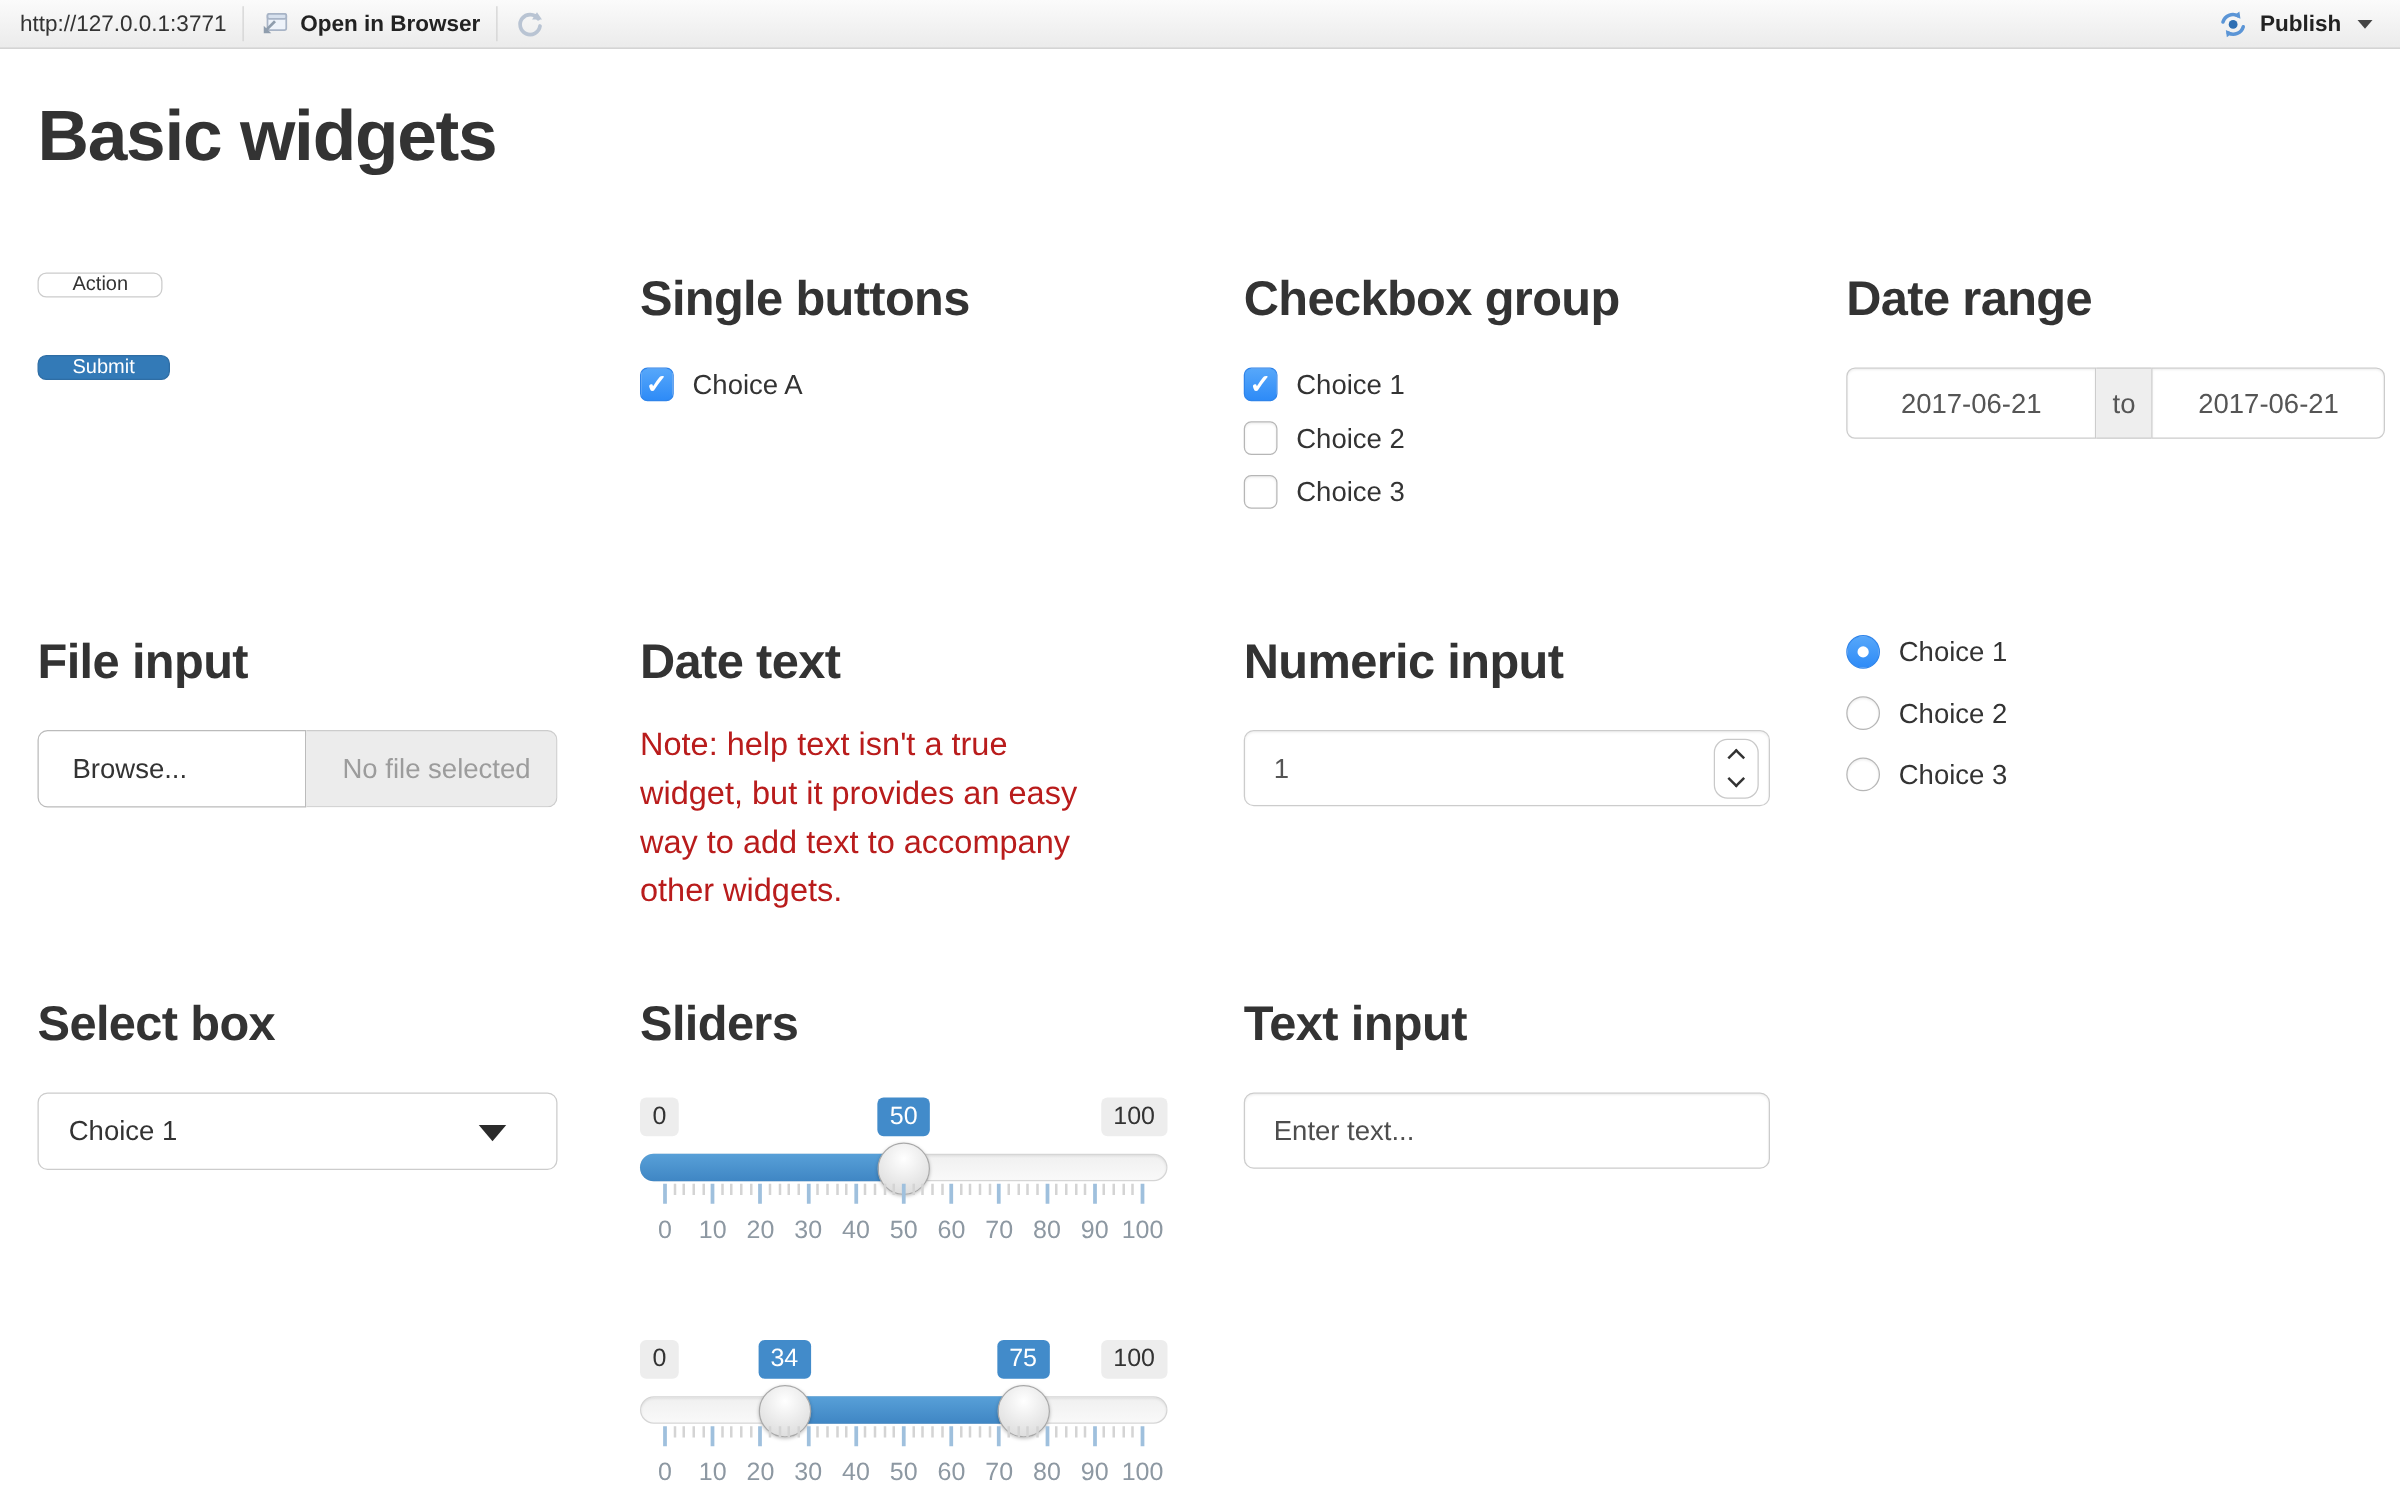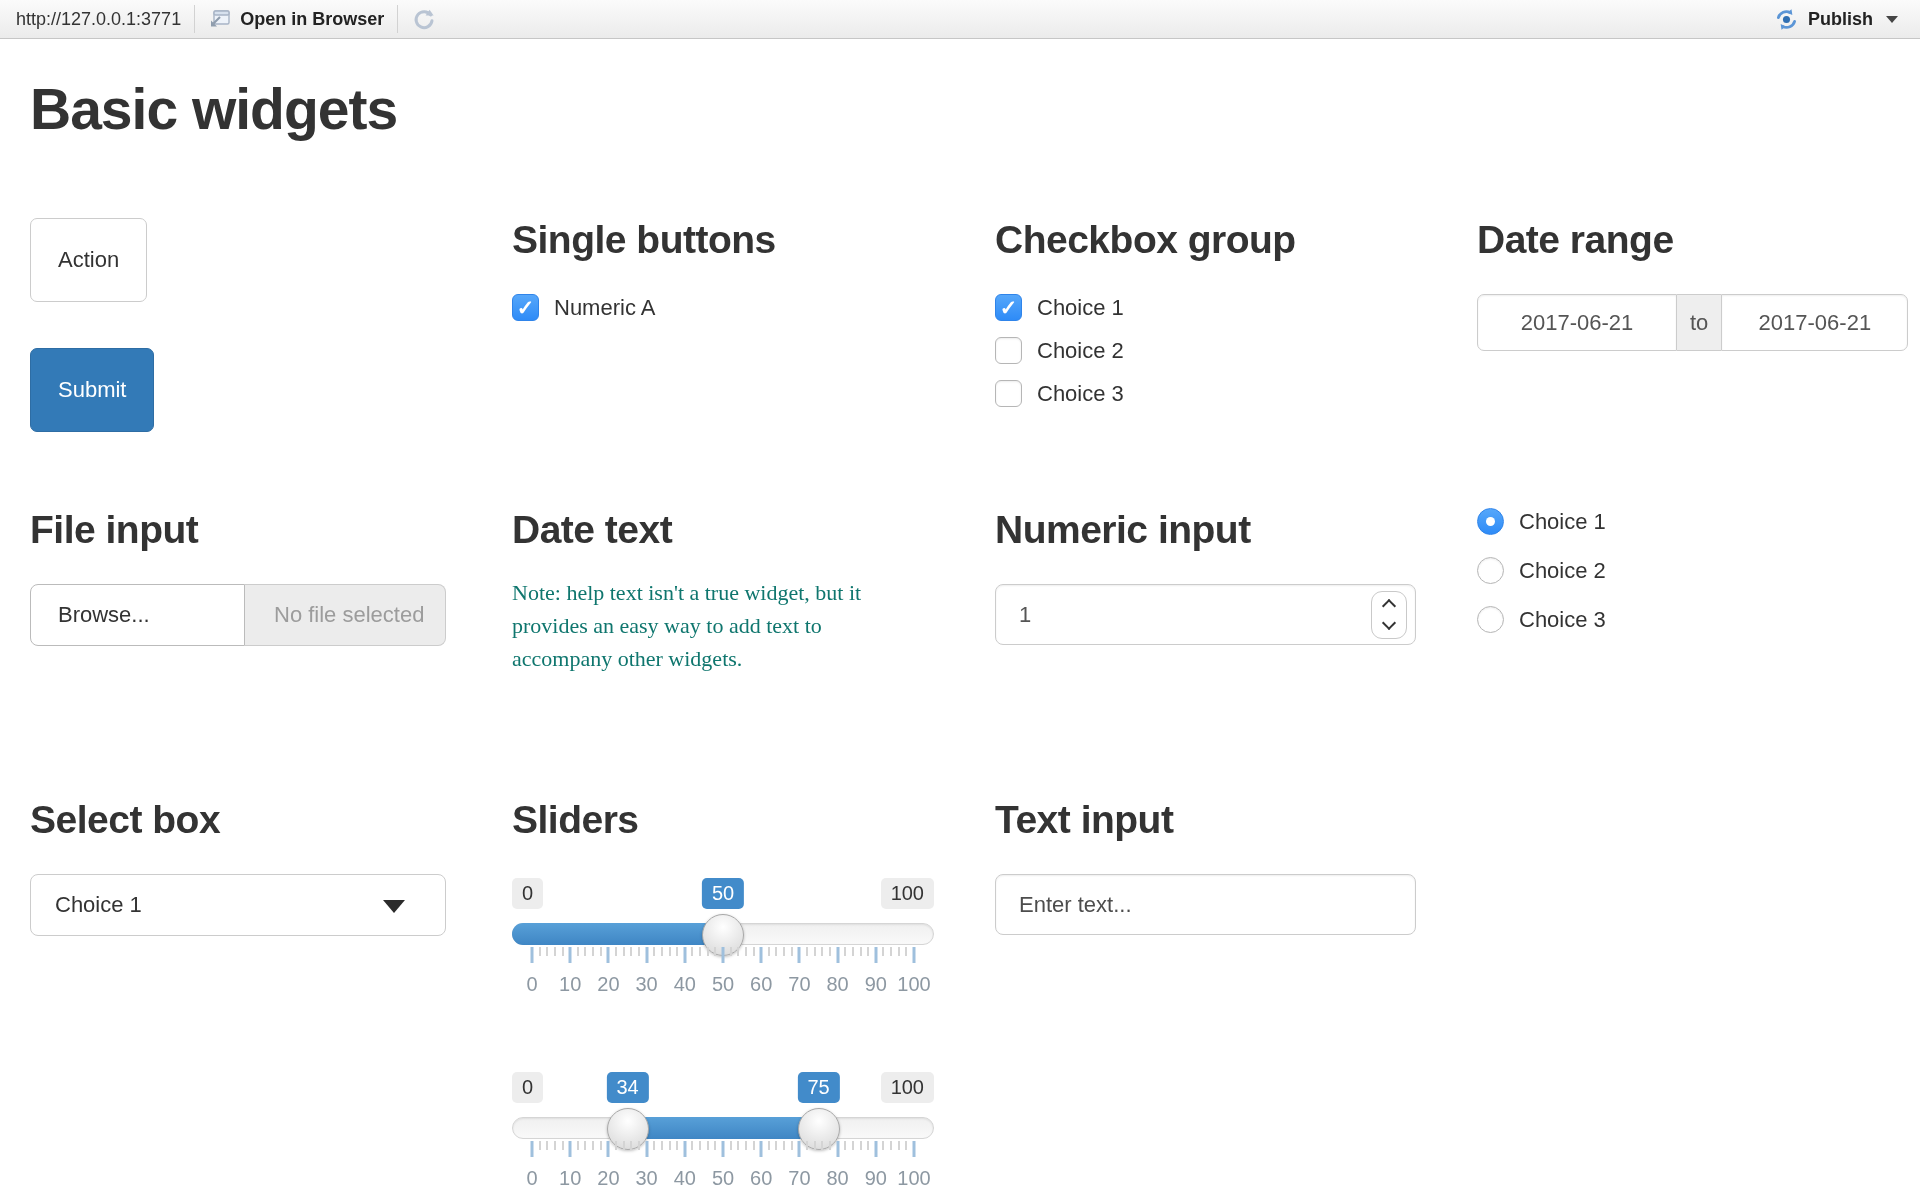--- a/index.html
+++ b/index.html
@@ -17,22 +17,22 @@
   .caret-down { width: 0; height: 0; border-left: 6px solid transparent; border-right: 6px solid transparent; border-top: 7px solid #454545; margin-left: 4px; }
 
   
   .page { padding-left: 30px; }
   h1.title { font-size: 57px; font-weight: bold; letter-spacing: -1px; color: #333; margin-top: 37px; }
   .grid { display: grid; grid-template-columns: 482px 483px 482px 443px; margin-top: 76px; }
   .cell h3 { font-size: 39px; font-weight: bold; letter-spacing: -0.5px; color: #333; margin-bottom: 32px; }
   .row1, .row2 { height: 290px; }
 
   
-  .btn { display: inline-block; font-size: 22px; color: #333; background: #fff;
-    border: 1px solid #ccc; border-radius: 7px; padding: 28px 27px; cursor: pointer; }
+  .btn { display: inline-block; font-size: 16px; color: #333; background: #fff;
+    border: 1px solid #ccc; border-radius: 7px; padding: 0 27px; cursor: pointer; }
   .btn-primary { background: #337ab7; border-color: #2e6da4; color: #fff; margin-top: 46px; }
 
   
   .choice-row { display: flex; align-items: center; gap: 15px; font-size: 22px; margin-bottom: 16px; }
   .cbox { width: 27px; height: 27px; border-radius: 6px; background: #fff; border: 1px solid #b6b6b6;
     box-shadow: inset 0 1px 2px rgba(0,0,0,.08); position: relative; flex: none; }
   .cbox.checked { background: linear-gradient(#56a7fa, #2e8bf7); border-color: #2f84ea; box-shadow: none; }
   .cbox.checked::after { content: "✓"; position: absolute; left: 0; right: 0; top: 0; bottom: 0;
     color: #fff; font-size: 21px; font-weight: bold; line-height: 26px; text-align: center; }
   .rdo { width: 27px; height: 27px; border-radius: 50%; background: #fff; border: 1px solid #b6b6b6;
@@ -57,21 +57,21 @@
     display: flex; align-items: center; padding: 0 13px; font-size: 22px; color: #555; }
 
   
   .fileinput { display: flex; }
   .browse-btn { width: 215px; height: 62px; background: #fff; border: 1px solid #bbb; border-radius: 8px 0 0 8px;
     display: flex; align-items: center; padding-left: 27px; font-size: 22px; color: #333; cursor: pointer; }
   .file-status { width: 201px; height: 62px; background: #ececec; border: 1px solid #ccc; border-left: none;
     border-radius: 0 8px 8px 0; display: flex; align-items: center; padding-left: 29px; font-size: 22px; color: #9c9c9c; }
 
   
-  .help-text { width: 352px; font-size: 22px; line-height: 1.5; color: #0f766e; margin-top: -8px; font-family: Liberation Serif, serif; }
+  .help-text { width: 352px; font-size: 26px; line-height: 1.5; color: #b91c1c; margin-top: -8px; }
 
   
   .numwrap { position: relative; width: 421px; }
   .spinner { position: absolute; right: 9px; top: 50%; transform: translateY(-50%); width: 36px; height: 48px;
     border: 1px solid #c9c9c9; border-radius: 11px; background: #fff; display: flex; flex-direction: column;
     align-items: center; justify-content: center; gap: 7px; cursor: pointer; }
   .chev { width: 10px; height: 10px; border: solid #333; border-width: 2.5px 2.5px 0 0; }
   .chev.up { transform: rotate(-45deg); margin-top: 3px; }
   .chev.down { transform: rotate(135deg); margin-bottom: 3px; }
 
@@ -161,21 +161,21 @@
       <div>
         <button class="btn">Action</button>
       </div>
       <button class="btn btn-primary">Submit</button>
     </div>
 
     <div class="cell row1">
       <h3>Single buttons</h3>
       <div class="choice-row">
         <span class="cbox checked"></span>
-        <span>Numeric A</span>
+        <span>Choice A</span>
       </div>
     </div>
 
     <div class="cell row1">
       <h3>Checkbox group</h3>
       <div class="choice-row">
         <span class="cbox checked"></span>
         <span>Choice 1</span>
       </div>
       <div class="choice-row">

